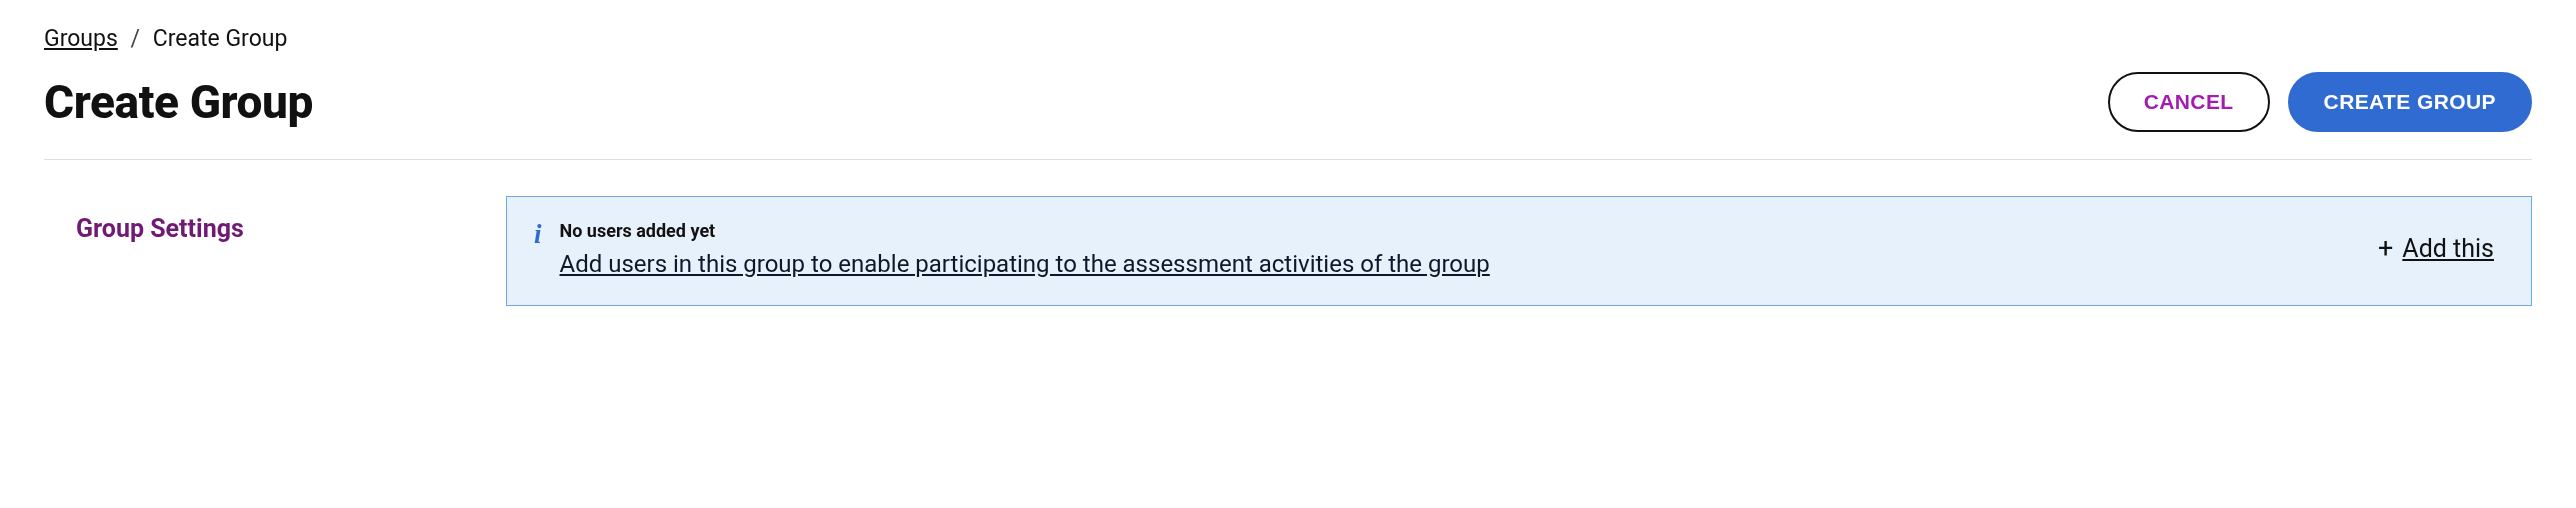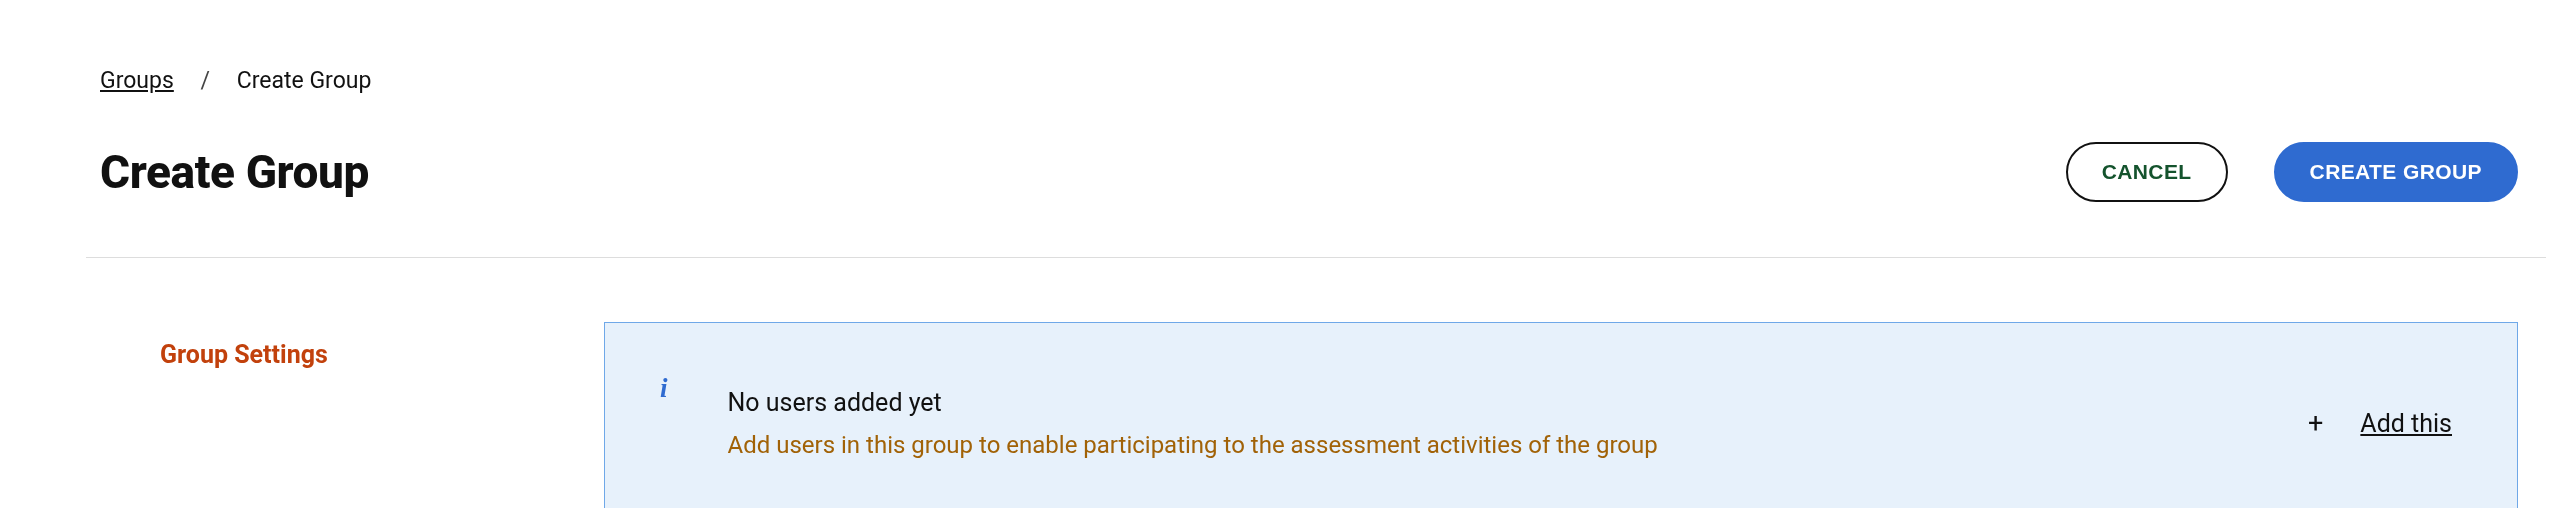--- a/index.html
+++ b/index.html
@@ -1,15 +1,15 @@
 <!DOCTYPE html>
 <html style="font-size:14px"><head>
 <meta charset="utf-8">
 <style>
-  * { box-sizing: border-box; margin: 14px; padding: 0; }
+  * { box-sizing: border-box; margin: 0; padding: 0; }
   body {
     font-family: -apple-system, BlinkMacSystemFont, "Segoe UI", Roboto, Helvetica, Arial, sans-serif;
     color: #111;
     background: #fff;
     padding: 25px 44px;
     width: 2576px;
   }
   .breadcrumb {
     font-size: 23px;
     margin-bottom: 19.5px;
@@ -42,40 +42,40 @@
   .btn {
     font-size: 21px;
     font-weight: 700;
     padding: 16px 34px;
     border-radius: 887px;
     cursor: pointer;
     letter-spacing: 0.4px;
   }
   .btn-outline {
     background: #fff;
-    color: #14532d;
+    color: #a21caf;
     border: 2.7px solid #111;
   }
   .btn-primary {
     background: #2f6bd0;
     color: #fff;
     border: 2.7px solid #2f6bd0;
   }
   .content {
     display: flex;
     gap: 53px;
   }
   .sidebar {
     width: 409px;
     flex-shrink: 0;
   }
   .sidebar-item {
     padding: 18px 27px;
     font-size: 25px;
-    color: #c2410c;
+    color: #701a75;
     cursor: pointer;
     border-left: 5.3px solid transparent;
   }
   .sidebar-item.active {
     font-weight: 700;
     border-left: 5.3px solid #111;
   }
   .sidebar-item:not(.active) { font-weight: 700; }
   .main { flex: 1; }
   .info-box {
@@ -91,27 +91,28 @@
   .info-icon {
     font-family: Georgia, "Times New Roman", serif;
     font-style: italic;
     font-weight: 700;
     font-size: 27px;
     color: #2f6bd0;
     line-height: 1;
     padding-top: 1.8px;
   }
   .info-text h3 {
-    font-size: 25px;
-    font-weight: 400;
+    font-size: 18px;
+    font-weight: 700;
     margin-bottom: 9px;
   }
   .info-text p {
     font-size: 24px;
-    color: #a16207;
+    color: #0f172a;
+    text-decoration: underline;
   }
   .add-users {
     display: flex;
     align-items: center;
     gap: 9px;
     font-size: 25px;
     color: #111;
     cursor: pointer;
     white-space: nowrap;
   }

